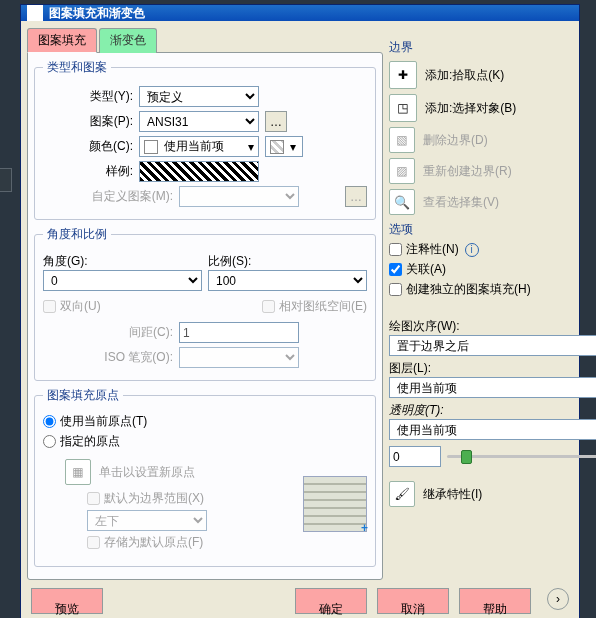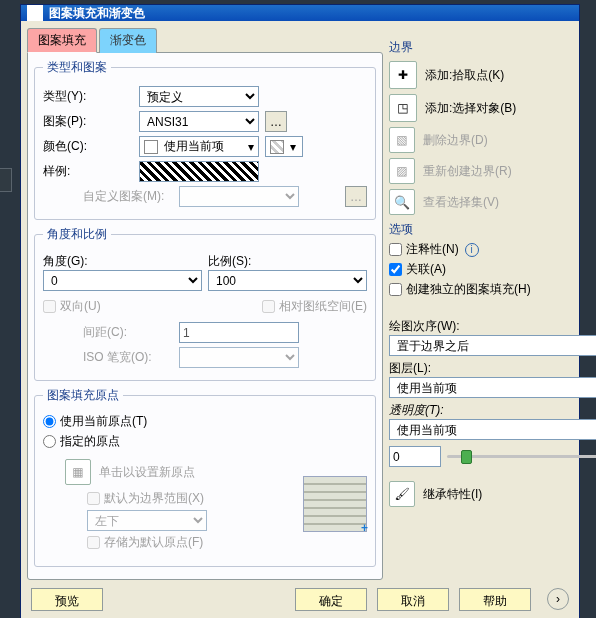--- a/index.html
+++ b/index.html
@@ -7,46 +7,46 @@
   .window { position:absolute; left:20px; top:4px; width:560px; border:1px solid #0a246a;}
   .titlebar { height:16px; background: linear-gradient(#1e6ec9,#0a4db7); color:#fff; display:flex; align-items:center; padding:0 6px; font-weight:bold;}
   .titlebar .icon{width:16px;height:16px;margin-right:6px; display:inline-block; background:#fff; }
   .body { background:#ece9d8; padding:6px 6px 6px 6px; }
   .columns { display:flex; gap:6px;}
   .left { flex:1.3; }
   .right { flex:1; padding-top:6px; }
   .tabs { display:flex; position:relative; top:1px; z-index:2;}
   .tab { border:1px solid #919b9c; border-bottom:none; padding:3px 10px; background:#ece9d8; border-radius:3px 3px 0 0; margin-right:2px;}
   .tab.active{ background:#fca5a5; border-bottom:1px solid #fcfcfe; }
-  .tab.inactive{ background:#7dd3fc; color:#333;}
+  .tab.inactive{ background:#86efac; color:#333;}
   .tabbody{ border:1px solid #919b9c; background:#fcfcfe; padding:6px; border-radius:0 3px 3px 3px;}
   fieldset { border:1px solid #c0c7d6; border-radius:3px; margin:0 0 6px 0; padding:6px 8px 8px 8px;}
   legend { color:#1a3f8b; padding:0 4px;}
   .row { display:flex; align-items:center; margin:4px 0; gap:6px;}
-  .lbl { width:90px; }
+  .lbl { width:90px;text-align:right; }
   .lbl.disabled, .disabled { color:#a0a0a0;margin-left:40px; }
   select, input[type=text]{ height:21px; border:1px solid #7f9db9; background:#fff; padding:0 3px;}
   select { appearance:auto; }
   .combo { width:120px;}
   .tinybtn { width:22px; height:21px; border:1px solid #919b9c; background:#ece9d8; display:inline-flex; align-items:center; justify-content:center; cursor:default;}
   .checkbox-row{ display:flex; align-items:center; gap:4px; margin:3px 0;}
   input[type=checkbox],input[type=radio]{margin:0;}
   .swatch{ width:120px; height:21px; border:1px solid #7f9db9; display:inline-flex; align-items:center; padding:0 4px; gap:6px; background:#fff;}
   .swbox{width:14px;height:14px;border:1px solid #888;}
   .pattern-sample{ width:120px; height:21px; border:1px solid #7f9db9; background: repeating-linear-gradient(45deg,#000 0 3px,#fff 3px 6px);}
   .section-title{ color:#1a3f8b; margin:6px 0 2px 0;}
   .side-row{ display:flex; align-items:center; gap:8px; margin:5px 0;}
   .side-icon{ width:26px; height:26px; border:1px solid #9bb5a7; display:flex; align-items:center; justify-content:center; background:#fff; border-radius:2px;}
   .side-icon.big{width:28px;height:28px;}
   .info-i{ display:inline-flex; width:14px; height:14px; border:1px solid #2b66b1; border-radius:50%; color:#2b66b1; align-items:center; justify-content:center; font-size:10px; margin-left:2px;}
   .slider{ width:180px; display:flex; align-items:center; gap:6px;}
   .slider-track{ flex:1; height:3px; background:#c3c3c3; position:relative; border-radius:2px;}
   .slider-thumb{ position:absolute; left:14px; top:-5px; width:11px; height:14px; background:#4caf50; border:1px solid #2d7a31; border-radius:2px;}
   .bottom-buttons{ display:flex; justify-content:flex-end; gap:10px; padding:8px 4px 6px 4px;}
-  button.btn{ min-width:72px; height:23px; border:1px solid #919b9c; background:#fef9c3; padding:4px 10px; }
+  button.btn{ min-width:72px; height:16px; border:1px solid #919b9c; background:#fca5a5; padding:12px 10px; }
   .preview-btn-wrap{display:flex;}
   .preview-btn-wrap .spacer{flex:1;}
   .origin-sub{ margin-left:22px;}
   .origin-preview{ width:64px; height:56px; border:1px solid #9aa6c1; background: repeating-linear-gradient(0deg,#dfe2d6 0 6px,#b3b7a9 6px 8px), repeating-linear-gradient(90deg,rgba(0,0,0,0) 0 15px,#b3b7a9 15px 17px); position:relative; margin-left:auto;}
   .origin-preview::after{content:"+"; position:absolute; right:-2px; bottom:-4px; color:#1a7bd8; font-weight:bold;}
   .mag{ font-size:13px;}
   .flexfill{flex:1;}
   .num-input{width:52px;}
   .side-stub{ position:absolute; left:0; top:168px; width:12px; height:24px; background:#303a42; border:1px solid #5a646d; border-left:none;}
   .expand-arrow{ width:22px; height:22px; border:1px solid #919b9c; background:#ece9d8; border-radius:50%; display:flex; align-items:center; justify-content:center; margin-left:6px;}

